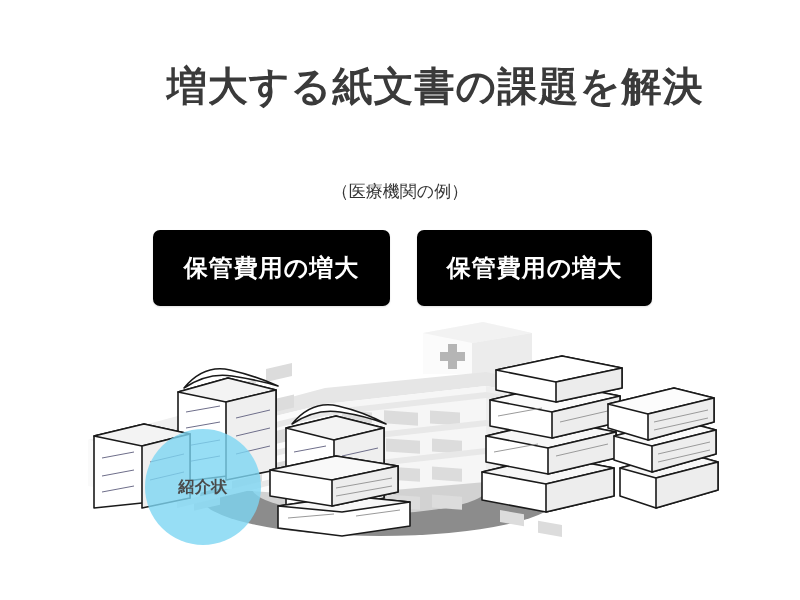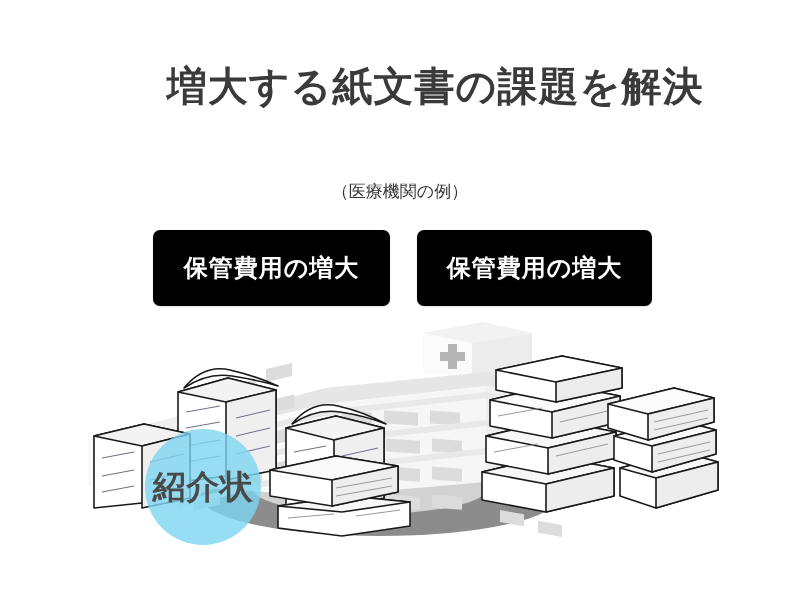--- a/index.html
+++ b/index.html
@@ -85,21 +85,21 @@
     position: absolute;
     width: 116px;
     height: 116px;
     border-radius: 50%;
     background: rgba(125, 214, 242, 0.80);
     display: flex;
     align-items: center;
     justify-content: center;
   }
   .badge-label {
-    font-size: 33px;
+    font-size: 16px;
     font-weight: bold;
     color: #4a4a4a;
     white-space: nowrap;
     letter-spacing: 0.5px;
   }
   #badge-referral { left: 145px; top: 429px; }
   #badge-consent  { left: 490px; top: 430px; }
 </style>
 </head>
 <body>

